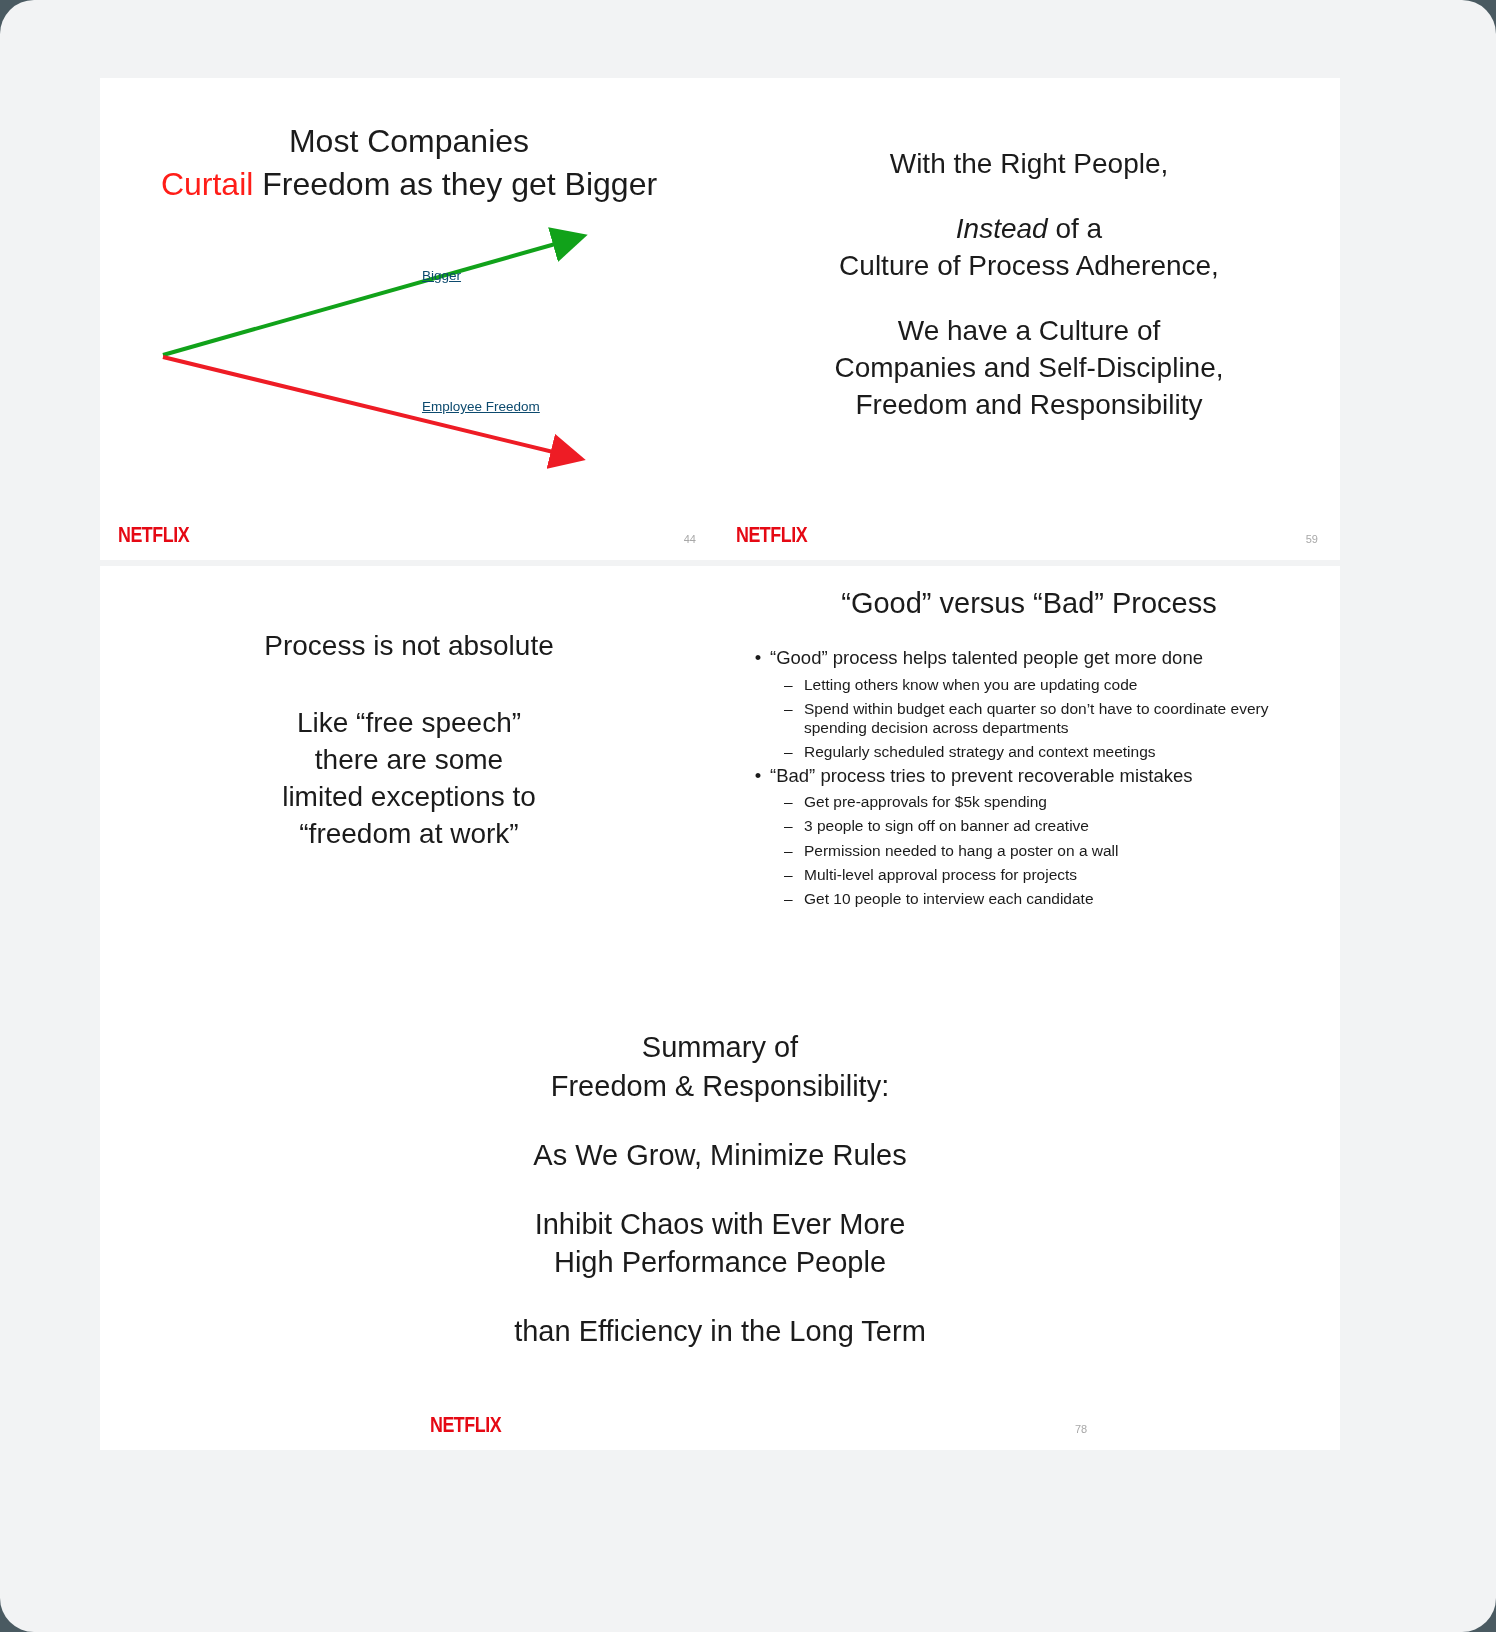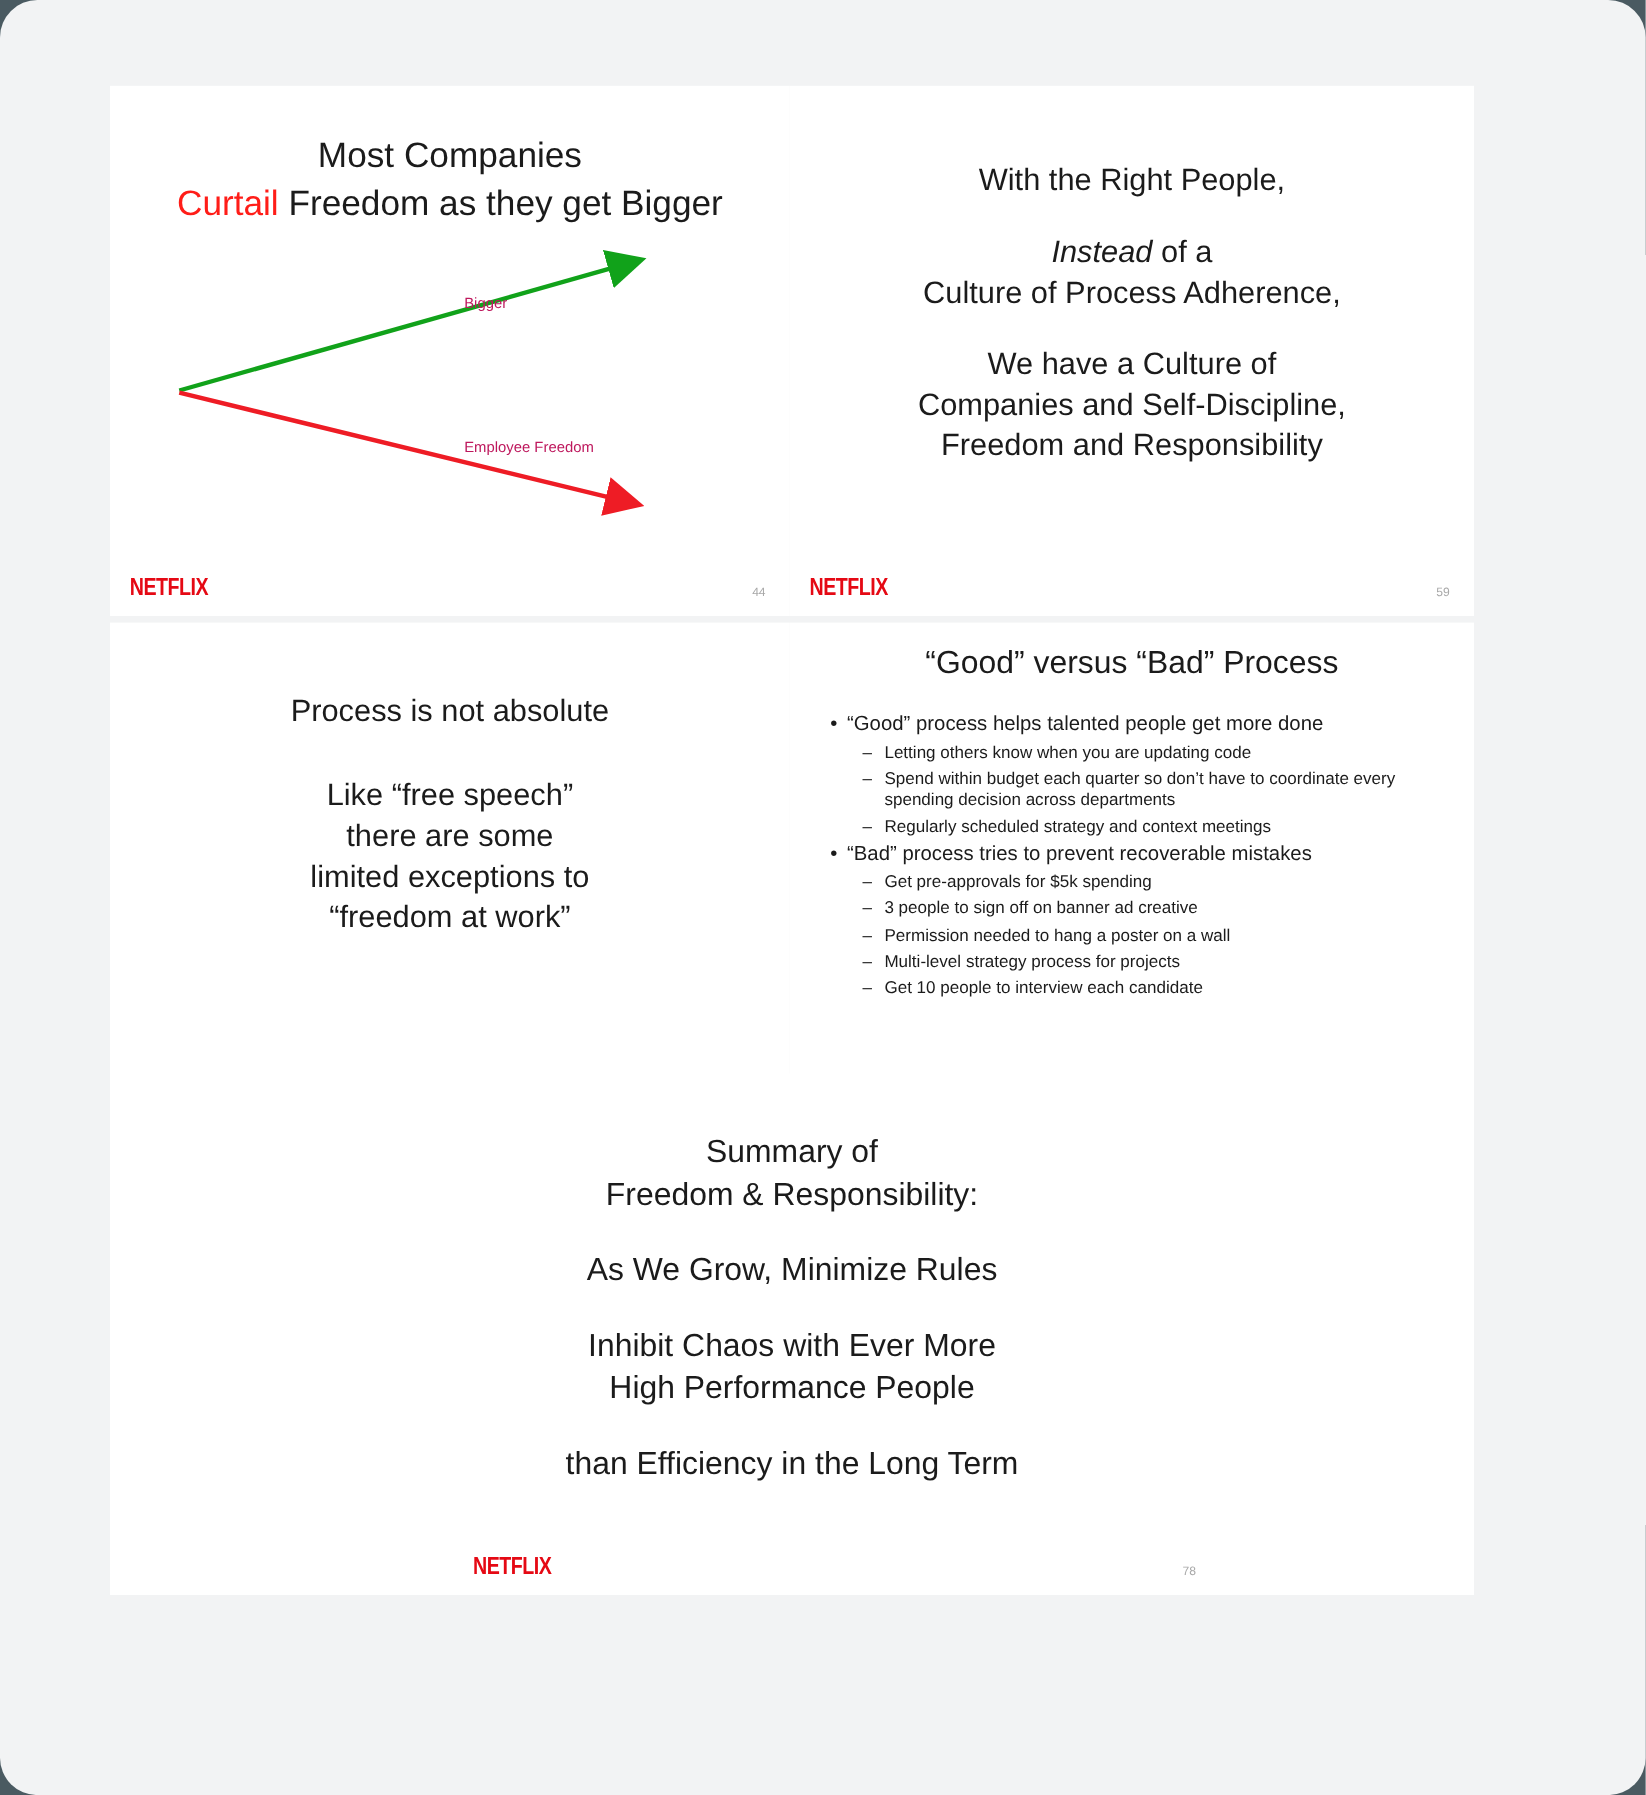--- a/index.html
+++ b/index.html
@@ -111,22 +111,23 @@
   .s1-diagram {
     position: absolute;
     left: 0; top: 125px;
     width: 618px;
     height: 300px;
   }
   .diagram-label {
     position: absolute;
     font-family: "Liberation Sans", sans-serif;
     font-size: 13.5px;
-    color: #be185d;
+    color: #0c4a6e;
     white-space: nowrap;
+    text-decoration: underline;
   }
   .lbl-bigger { left: 322px; top: 65px; }
   .lbl-free   { left: 322px; top: 196px; }
 
   
   .s2-body {
     position: absolute;
     left: 0; right: 0;
     top: 68px;
   }
@@ -299,21 +300,21 @@
           <div class="lvl2">
             <span class="mk">–</span>
             <span class="tx">3 people to sign off on banner ad creative</span>
           </div>
           <div class="lvl2">
             <span class="mk">–</span>
             <span class="tx">Permission needed to hang a poster on a wall</span>
           </div>
           <div class="lvl2">
             <span class="mk">–</span>
-            <span class="tx">Multi-level strategy process for projects</span>
+            <span class="tx">Multi-level approval process for projects</span>
           </div>
           <div class="lvl2">
             <span class="mk">–</span>
             <span class="tx">Get 10 people to interview each candidate</span>
           </div>
 
         </div>
         <div class="footer">
           <div class="netflix-logo">NETFLIX</div>
           <div class="page-num">64</div>

